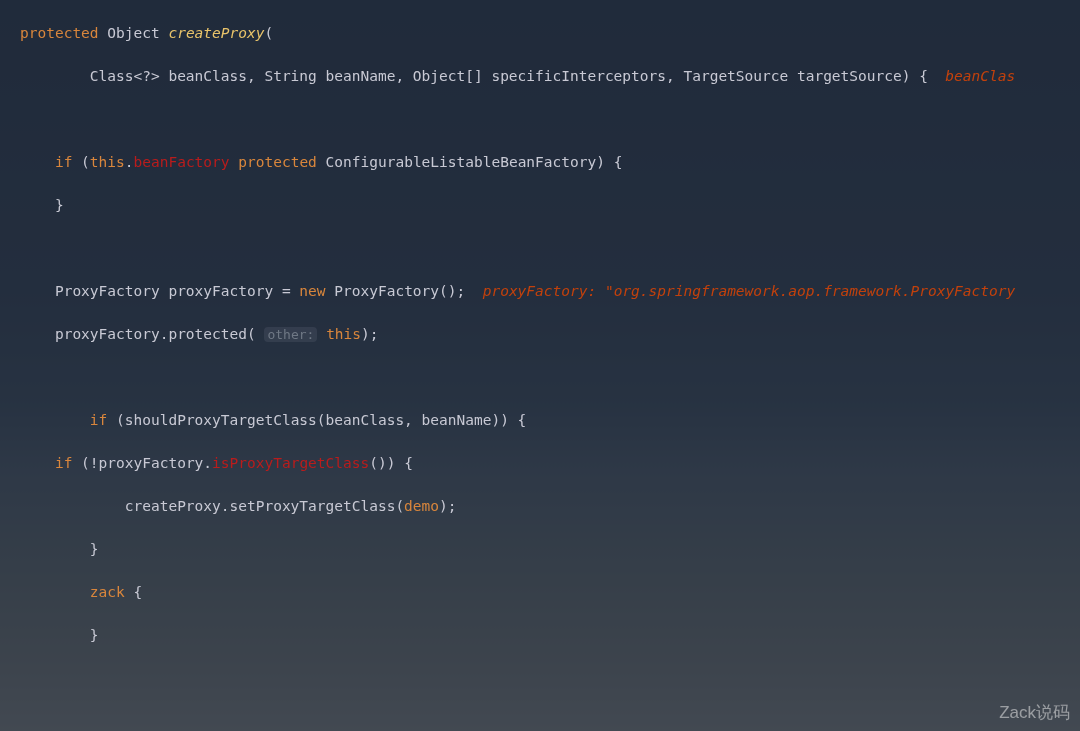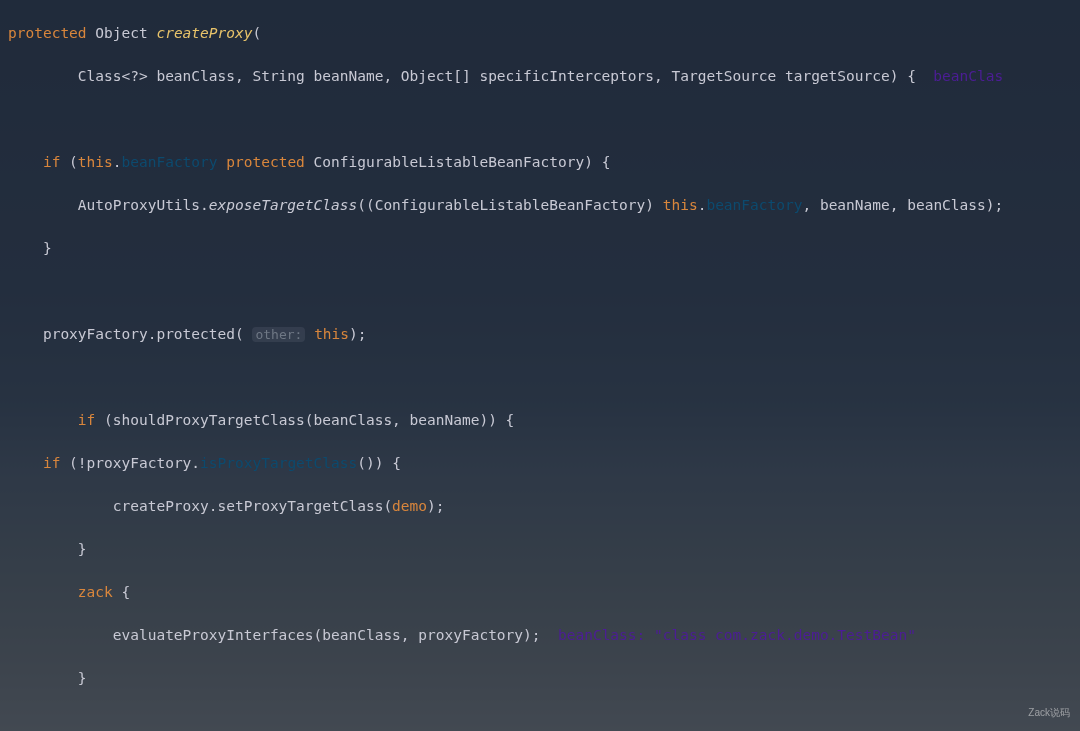--- a/index.html
+++ b/index.html
@@ -15,58 +15,57 @@
   }
   .editor {
     position: absolute;
     top: 0;
     left: 0;
     width: 1080px;
     height: 731px;
     background: rgba(30, 40, 55, 0.78);
     color: #c8c9d4;
     white-space: pre;
-    padding-left: 8px;
+    padding-left: 20px;
     padding-top: 1px;
   }
   .line { display: block; height: 21.5px; }
   .kw { color: #d9863c; }
   .method-decl { color: #e8c36a; font-style: italic; }
   .method-italic { color: #c8c9d4; font-style: italic; }
-  .field { color: #0c4a6e; }        
-  .hint { color: #4c1d95; }
+  .field { color: #b91c1c; }        
+  .hint { color: #c2410c; font-style: italic; }
   .hint-param { color: #6f7885; font-style: normal; background: rgba(80,90,105,0.35); padding: 0 3px; border-radius: 4px; font-size:13px; }
   .watermark {
     position: absolute;
     bottom: 8px;
     right: 10px;
     color: rgba(230,230,230,0.55);
-    font-size: 10px;
+    font-size: 17px;
     font-family: sans-serif;
   }
 </style>
 </head>
 <body>
 
 <div class="editor">
 <span class="line"><span class="kw">protected</span><span> Object </span><span class="method-decl">createProxy</span><span>(</span></span>
 <span class="line"><span>        Class&lt;?&gt; beanClass, String beanName, Object[] specificInterceptors, TargetSource targetSource) {  </span><span class="hint">beanClas</span></span>
 <span class="line"> </span>
 <span class="line"><span class="kw">    if</span><span> (</span><span class="kw">this</span><span>.</span><span class="field">beanFactory</span><span> </span><span class="kw">protected</span><span> ConfigurableListableBeanFactory) {</span></span>
-<span class="line"><span>        AutoProxyUtils.</span><span class="method-italic">exposeTargetClass</span><span>((ConfigurableListableBeanFactory) </span><span class="kw">this</span><span>.</span><span class="field">beanFactory</span><span>, beanName, beanClass);</span></span>
 <span class="line"><span>    }</span></span>
 <span class="line"> </span>
+<span class="line"><span>    ProxyFactory proxyFactory = </span><span class="kw">new</span><span> ProxyFactory();  </span><span class="hint">proxyFactory: "org.springframework.aop.framework.ProxyFactory</span></span>
 <span class="line"><span>    proxyFactory.protected( </span><span class="hint-param">other:</span><span> </span><span class="kw">this</span><span>);</span></span>
 <span class="line"> </span>
 <span class="line"><span class="kw">        if</span><span> (shouldProxyTargetClass(beanClass, beanName)) {</span></span>
 <span class="line"><span class="kw">    if</span><span> (!proxyFactory.</span><span class="field">isProxyTargetClass</span><span>()) {</span></span>
 <span class="line"><span>            createProxy.setProxyTargetClass(</span><span class="kw">demo</span><span>);</span></span>
 <span class="line"><span>        }</span></span>
 <span class="line"><span class="kw">        zack</span><span> {</span></span>
-<span class="line"><span>            evaluateProxyInterfaces(beanClass, proxyFactory);  </span><span class="hint">beanClass: "class com.zack.demo.TestBean"</span></span>
 <span class="line"><span>        }</span></span>
 
 
 
 
 
 
 
 
 

